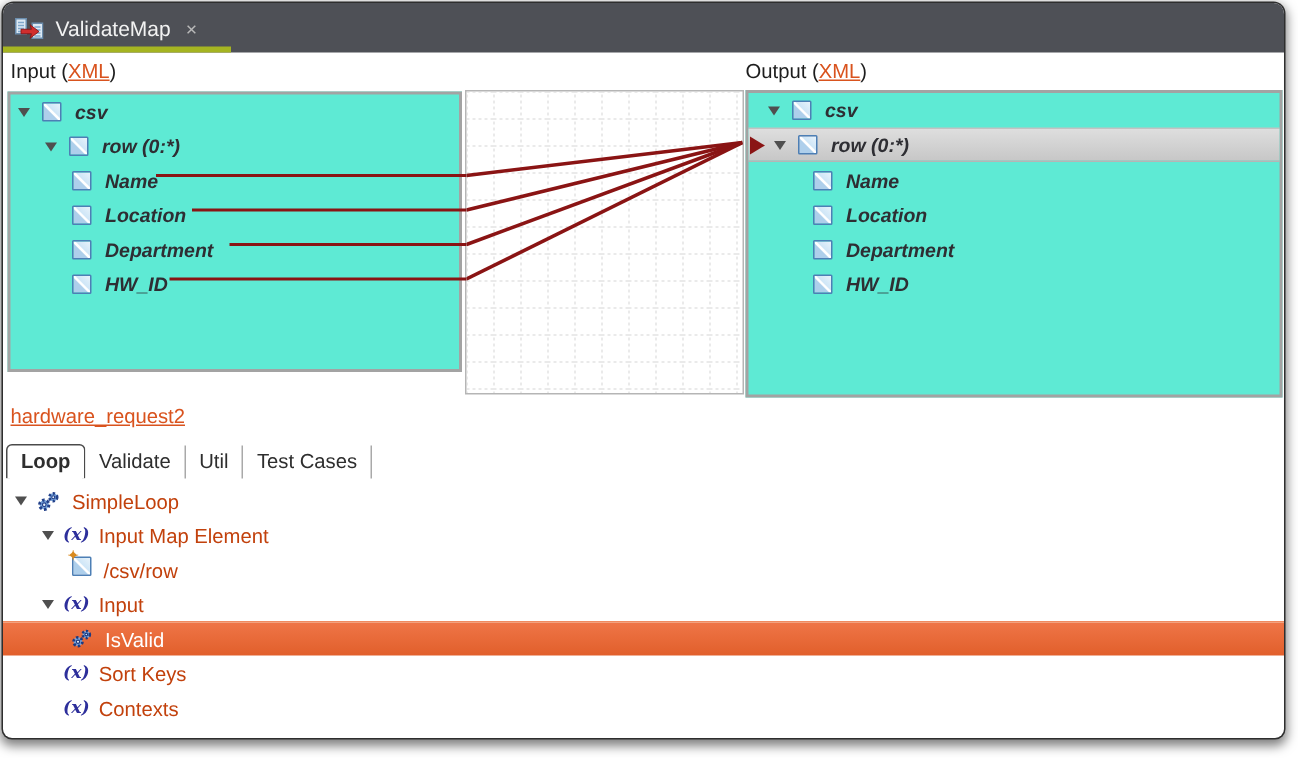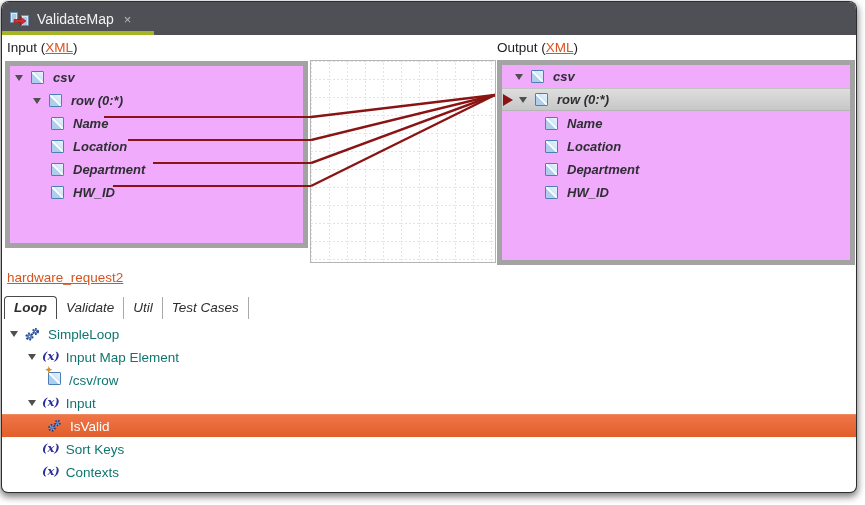--- a/index.html
+++ b/index.html
@@ -15,21 +15,21 @@
   .doc-tab .tab-title { color:#f2f2f2; font-size:14px; }
   .doc-tab .close-x { color:#b9b9b9; font-size:13px; margin-left:2px; cursor:pointer; }
 
   
   .hdr { position:absolute; font-size:13.5px; color:#1d1d1d; }
   .hdr a, .struct-link { color:#d9531e; text-decoration:underline; cursor:pointer; }
   .hdr-input { left:5px; top:38px; }
   .hdr-output { left:495px; top:38px; }
 
   
-  .panel { position:absolute; background:#f0abfc; border:5px solid #a3a3a3; }
+  .panel { position:absolute; background:#5eead4; border:2px solid #a3a3a3; }
   .panel-input  { left:3px;   top:59px; width:303px; height:187px; }
   .panel-output { left:495px; top:58px; width:358px; height:205px; }
 
   .trow { position:absolute; left:0; width:100%; height:23px; display:flex; align-items:center; }
   .tlabel { font-size:13px; font-style:italic; font-weight:700; color:#2e2e33; white-space:nowrap; }
   .tri { width:0; height:0; border-left:4.5px solid transparent; border-right:4.5px solid transparent;
          border-top:6px solid #4f4f4f; display:inline-block; cursor:pointer; flex:none; }
   .xicon { width:13px; height:13px; flex:none; display:inline-block;
            border:1px solid #4d7fb5; border-radius:1px;
            background:linear-gradient(45deg,#aecfeb 42%,#ffffff 47%,#ffffff 53%,#cfe6f7 58%,#e8f3fb 100%); }
@@ -48,27 +48,27 @@
   .hl-3 { left:111px; top:183px; width:198px; }
 
   
   .struct-link { position:absolute; font-size:13.5px; line-height:18px; display:block; }
   .link-input  { left:5px;   top:249px; width:290px; }
   .link-output { left:495px; top:267px; }
 
   
   .tabstrip { position:absolute; left:2px; top:294px; height:23px; display:flex; align-items:flex-end; }
   .btab { font-size:13.5px; color:#2e2e2e; padding:2px 9px 3px 9px; cursor:pointer;
-          border-right:1px solid #a9a9a9; line-height:17px;font-style:italic; }
+          border-right:1px solid #a9a9a9; line-height:17px; }
   .btab.active { font-weight:700; border:1px solid #4a4a4a; border-bottom:none; border-radius:4px 4px 0 0;
                  background:#fff; position:relative; z-index:2; }
 
   
   .ltree-row { position:absolute; left:0; width:100%; height:22px; display:flex; align-items:center; }
-  .llabel { font-size:13.5px; color:#0f766e; white-space:nowrap; }
+  .llabel { font-size:13.5px; color:#c2410c; white-space:nowrap; }
   .row-selected { background:linear-gradient(#ef7547,#e15f2b); border-top:1px solid #f08a5f; }
   .row-selected .llabel { color:#ffffff; }
   .fxicon { font-family:"DejaVu Serif", serif; font-style:italic; font-weight:700; font-size:11.5px;
             color:#2d2f9b; flex:none; line-height:1; }
   .newmark { position:absolute; left:-3px; top:-6px; color:#d98a1e; font-size:9px; font-weight:700; }
   svg { display:block; }
 </style>
 </head>
 <body>
 

